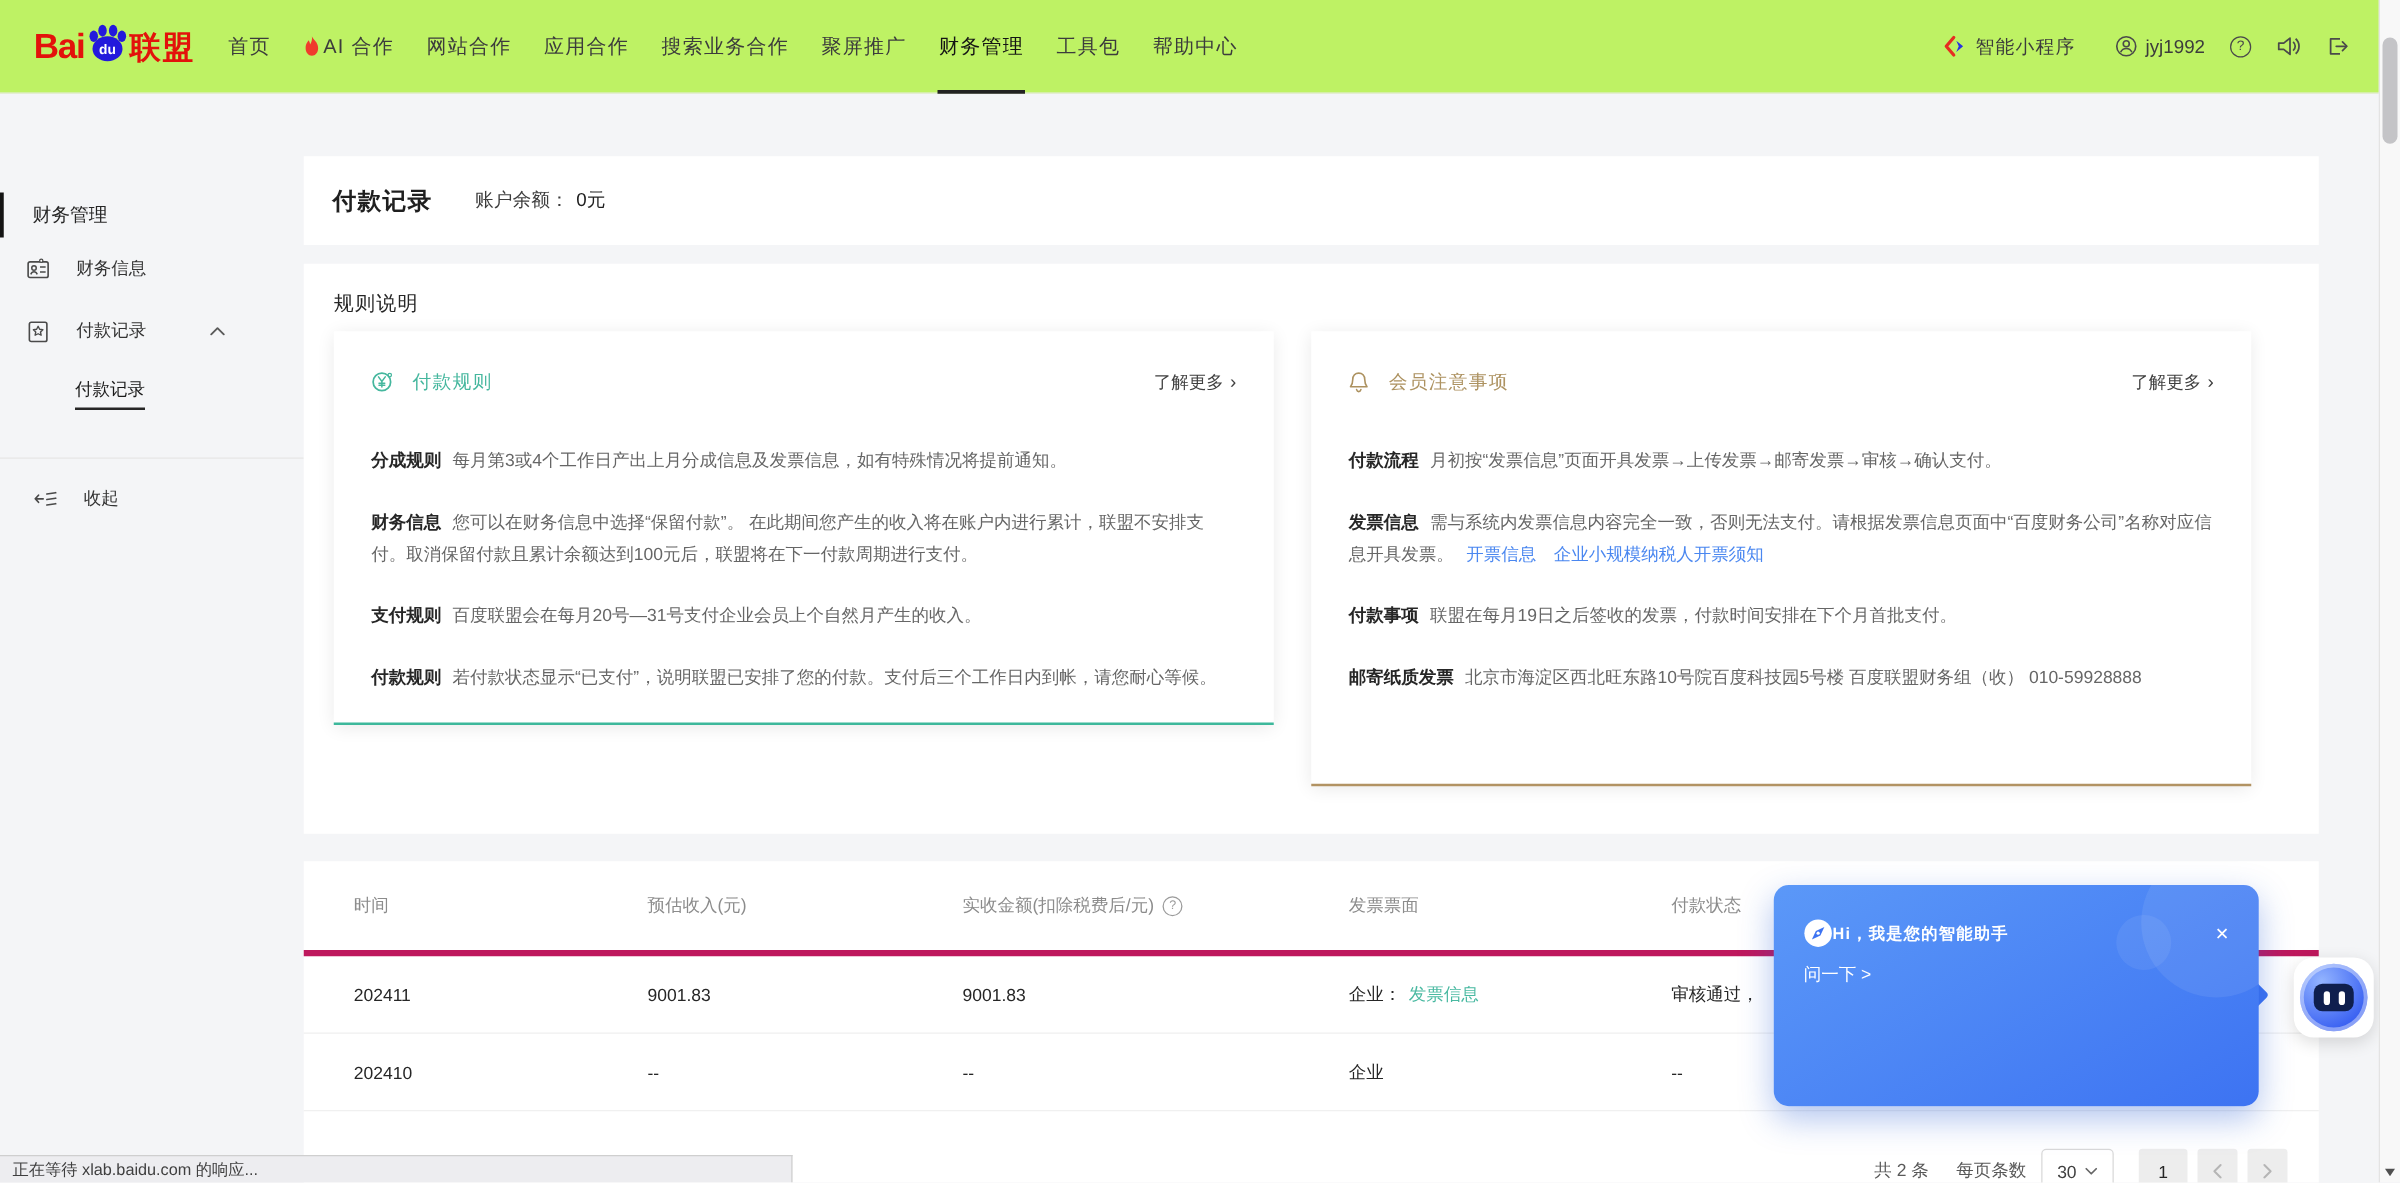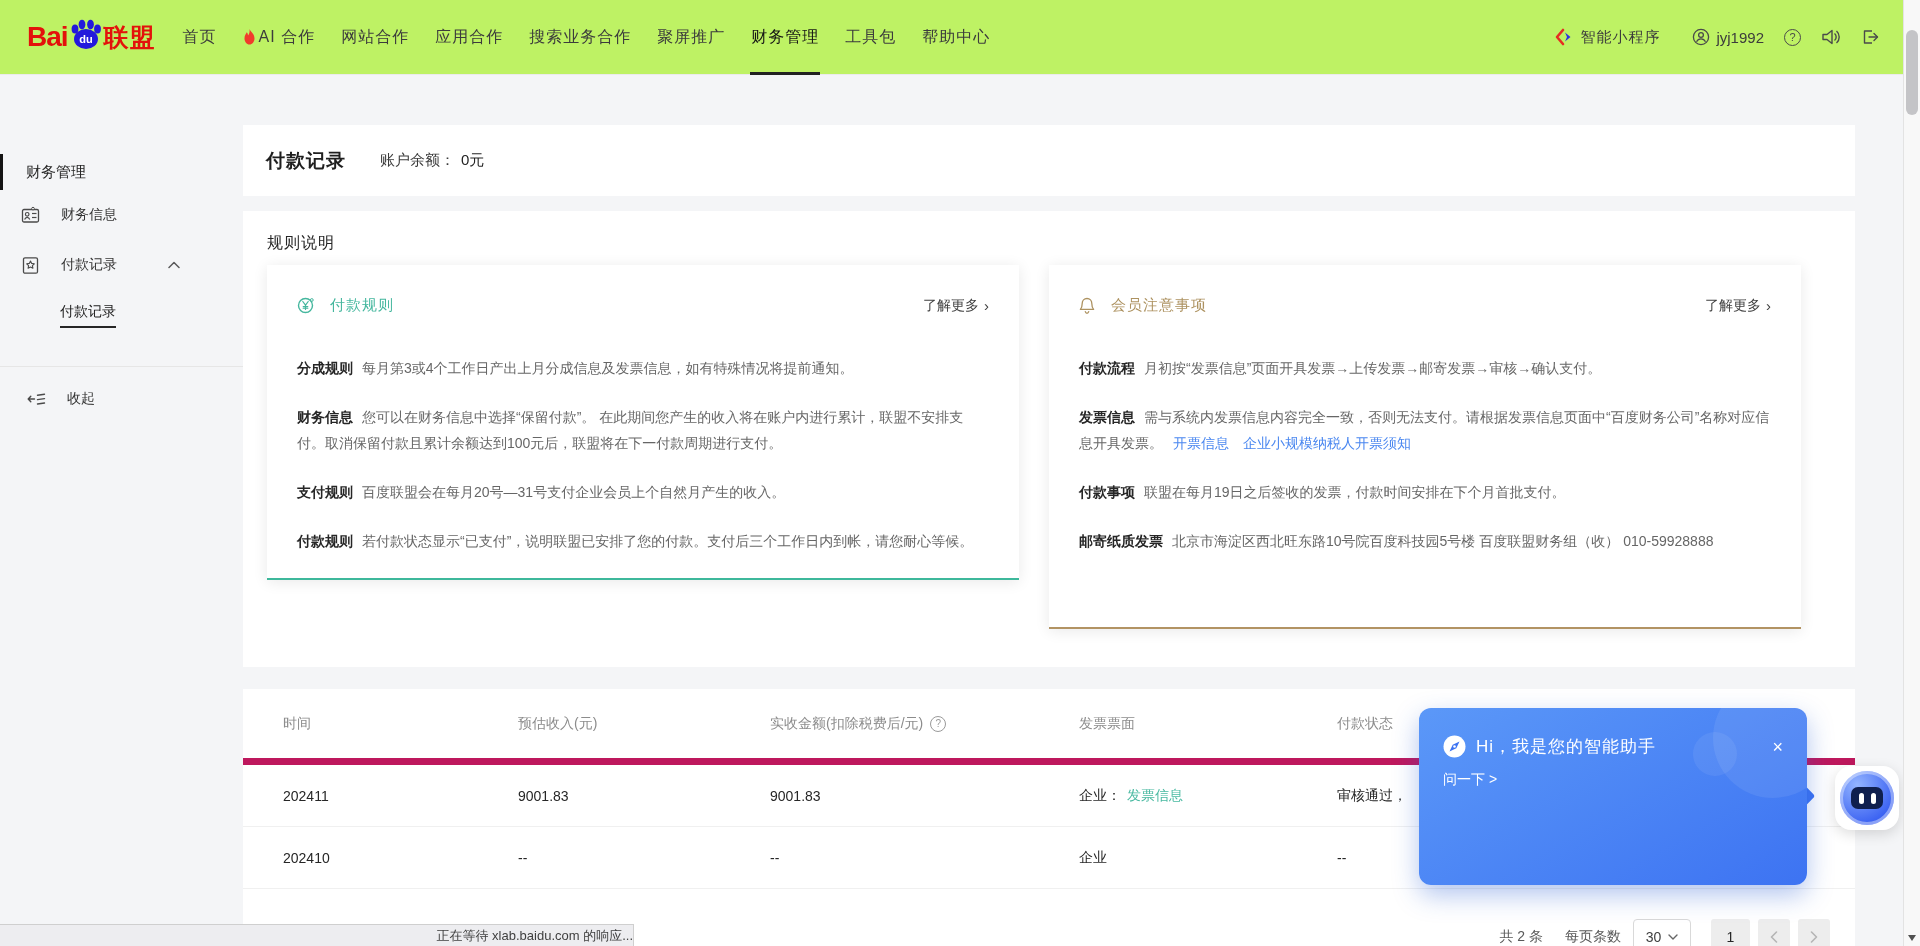--- a/index.html
+++ b/index.html
@@ -70,21 +70,21 @@
   .more .mchev { margin-left:5px; font-size:15px; color:#404040; }
   .card-items { margin-top:40px; }
   .rule { font-size:14px; line-height:26px; color:#666; margin-bottom:23px; }
   .rule b { color:#262626; font-weight:bold; margin-right:9px; }
   .rule a { color:#4a87f0; text-decoration:none; margin-left:14px; cursor:pointer; }
   .rule a:first-of-type { margin-left:10px; }
 
   .table-panel { margin-top:22px; background:#fff; height:420px; position:relative; }
   .thead, .trow { display:grid; grid-template-columns:235px 252px 309px 258px 1fr; align-items:center;
     padding-left:40px; }
-  .thead { height:76px; color:#8c8c8c; font-size:14px; border-bottom:7px solid #be185d; }
+  .thead { height:76px; color:#8c8c8c; font-size:14px; border-bottom:5px solid #be185d; }
   .trow { height:62px; font-size:14px; color:#262626; border-bottom:1px solid #f0f0f0; }
   .info-circle { display:inline-flex; width:16px; height:16px; border:1px solid #9a9a9a; border-radius:50%;
     align-items:center; justify-content:center; font-size:10px; color:#9a9a9a; margin-left:7px;
     vertical-align:-3px; cursor:pointer; }
   .cell-col { display:flex; align-items:center; }
   .link-teal { color:#49b9a1; margin-left:6px; cursor:pointer; }
 
   .pager { position:absolute; top:230px; right:25px; display:flex; align-items:center;
     font-size:14px; color:#595959; }
   .pager .per-label { margin-left:22px; }
@@ -101,41 +101,41 @@
     transform:rotate(45deg); border-radius:3px; z-index:39; }
   .assistant { position:absolute; left:1419px; top:708px; width:388px; height:177px; border-radius:12px;
     background:linear-gradient(150deg,#5b98f8 0%,#3d73f2 100%); box-shadow:0 10px 26px rgba(35,90,210,.35);
     color:#fff; padding:27px 24px 0; z-index:40; overflow:hidden; }
   .assistant::before { content:""; position:absolute; right:-26px; top:-30px; width:120px; height:120px;
     border-radius:50%; background:rgba(255,255,255,.08); }
   .assistant::after { content:""; position:absolute; right:70px; top:24px; width:44px; height:44px;
     border-radius:50%; background:rgba(255,255,255,.07); }
   .as-head { display:flex; align-items:center; position:relative; z-index:1; }
   .as-compass { width:23px; height:23px; }
-  .as-title { margin-left:10px; font-size:17px; font-weight:normal; letter-spacing:1px; }
+  .as-title { font-size:13px; font-weight:bold; letter-spacing:1px; }
   .as-close { margin-left:auto; font-size:18px; line-height:1; cursor:pointer; color:#fff; }
   .as-body { margin-top:16px; font-size:14px; line-height:23px; position:relative; z-index:1; }
   .as-cta { margin-top:13px; font-size:14px; cursor:pointer; position:relative; z-index:1; }
 
   
   .fab-wrap { position:absolute; left:1835px; top:766px; width:64px; height:64px; background:#fff;
     border-radius:16px; box-shadow:0 4px 14px rgba(0,0,0,.14); display:flex; align-items:center;
     justify-content:center; z-index:41; cursor:pointer; }
   .fab-circle { width:54px; height:54px; border-radius:50%;
     background:radial-gradient(circle at 32% 26%, #93b4ff, #3c63f2 72%);
     box-shadow:inset 0 0 0 3px rgba(255,255,255,.4);
     display:flex; align-items:center; justify-content:center; }
   .fab-face { width:32px; height:22px; background:#0f1f4e; border-radius:7px;
     display:flex; align-items:center; justify-content:center; gap:7px; }
   .fab-eye { width:5px; height:11px; background:#fff; border-radius:2.5px; }
 
   
   .statusbar { position:absolute; left:0; bottom:0; width:634px; height:22px; background:#ededf0;
     border-top:1px solid #cfcfcf; border-right:1px solid #cfcfcf; font-size:13px; color:#3f3f3f;
-    line-height:21px; z-index:50;text-align:right; }
+    line-height:21px; padding-left:10px; z-index:50; }
 
   
   .scrollbar { position:absolute; right:0; top:0; width:17px; height:946px; background:#f8f8f8;
     border-left:1px solid #e3e3e3; z-index:60; }
   .sb-thumb { position:absolute; top:30px; left:2px; width:12px; height:85px; background:#c4c4c7;
     border-radius:6px; cursor:pointer; }
   .sb-down { position:absolute; bottom:5px; left:4px; width:0; height:0;
     border-left:4px solid transparent; border-right:4px solid transparent; border-top:6px solid #505050;
     cursor:pointer; }
 </style>

